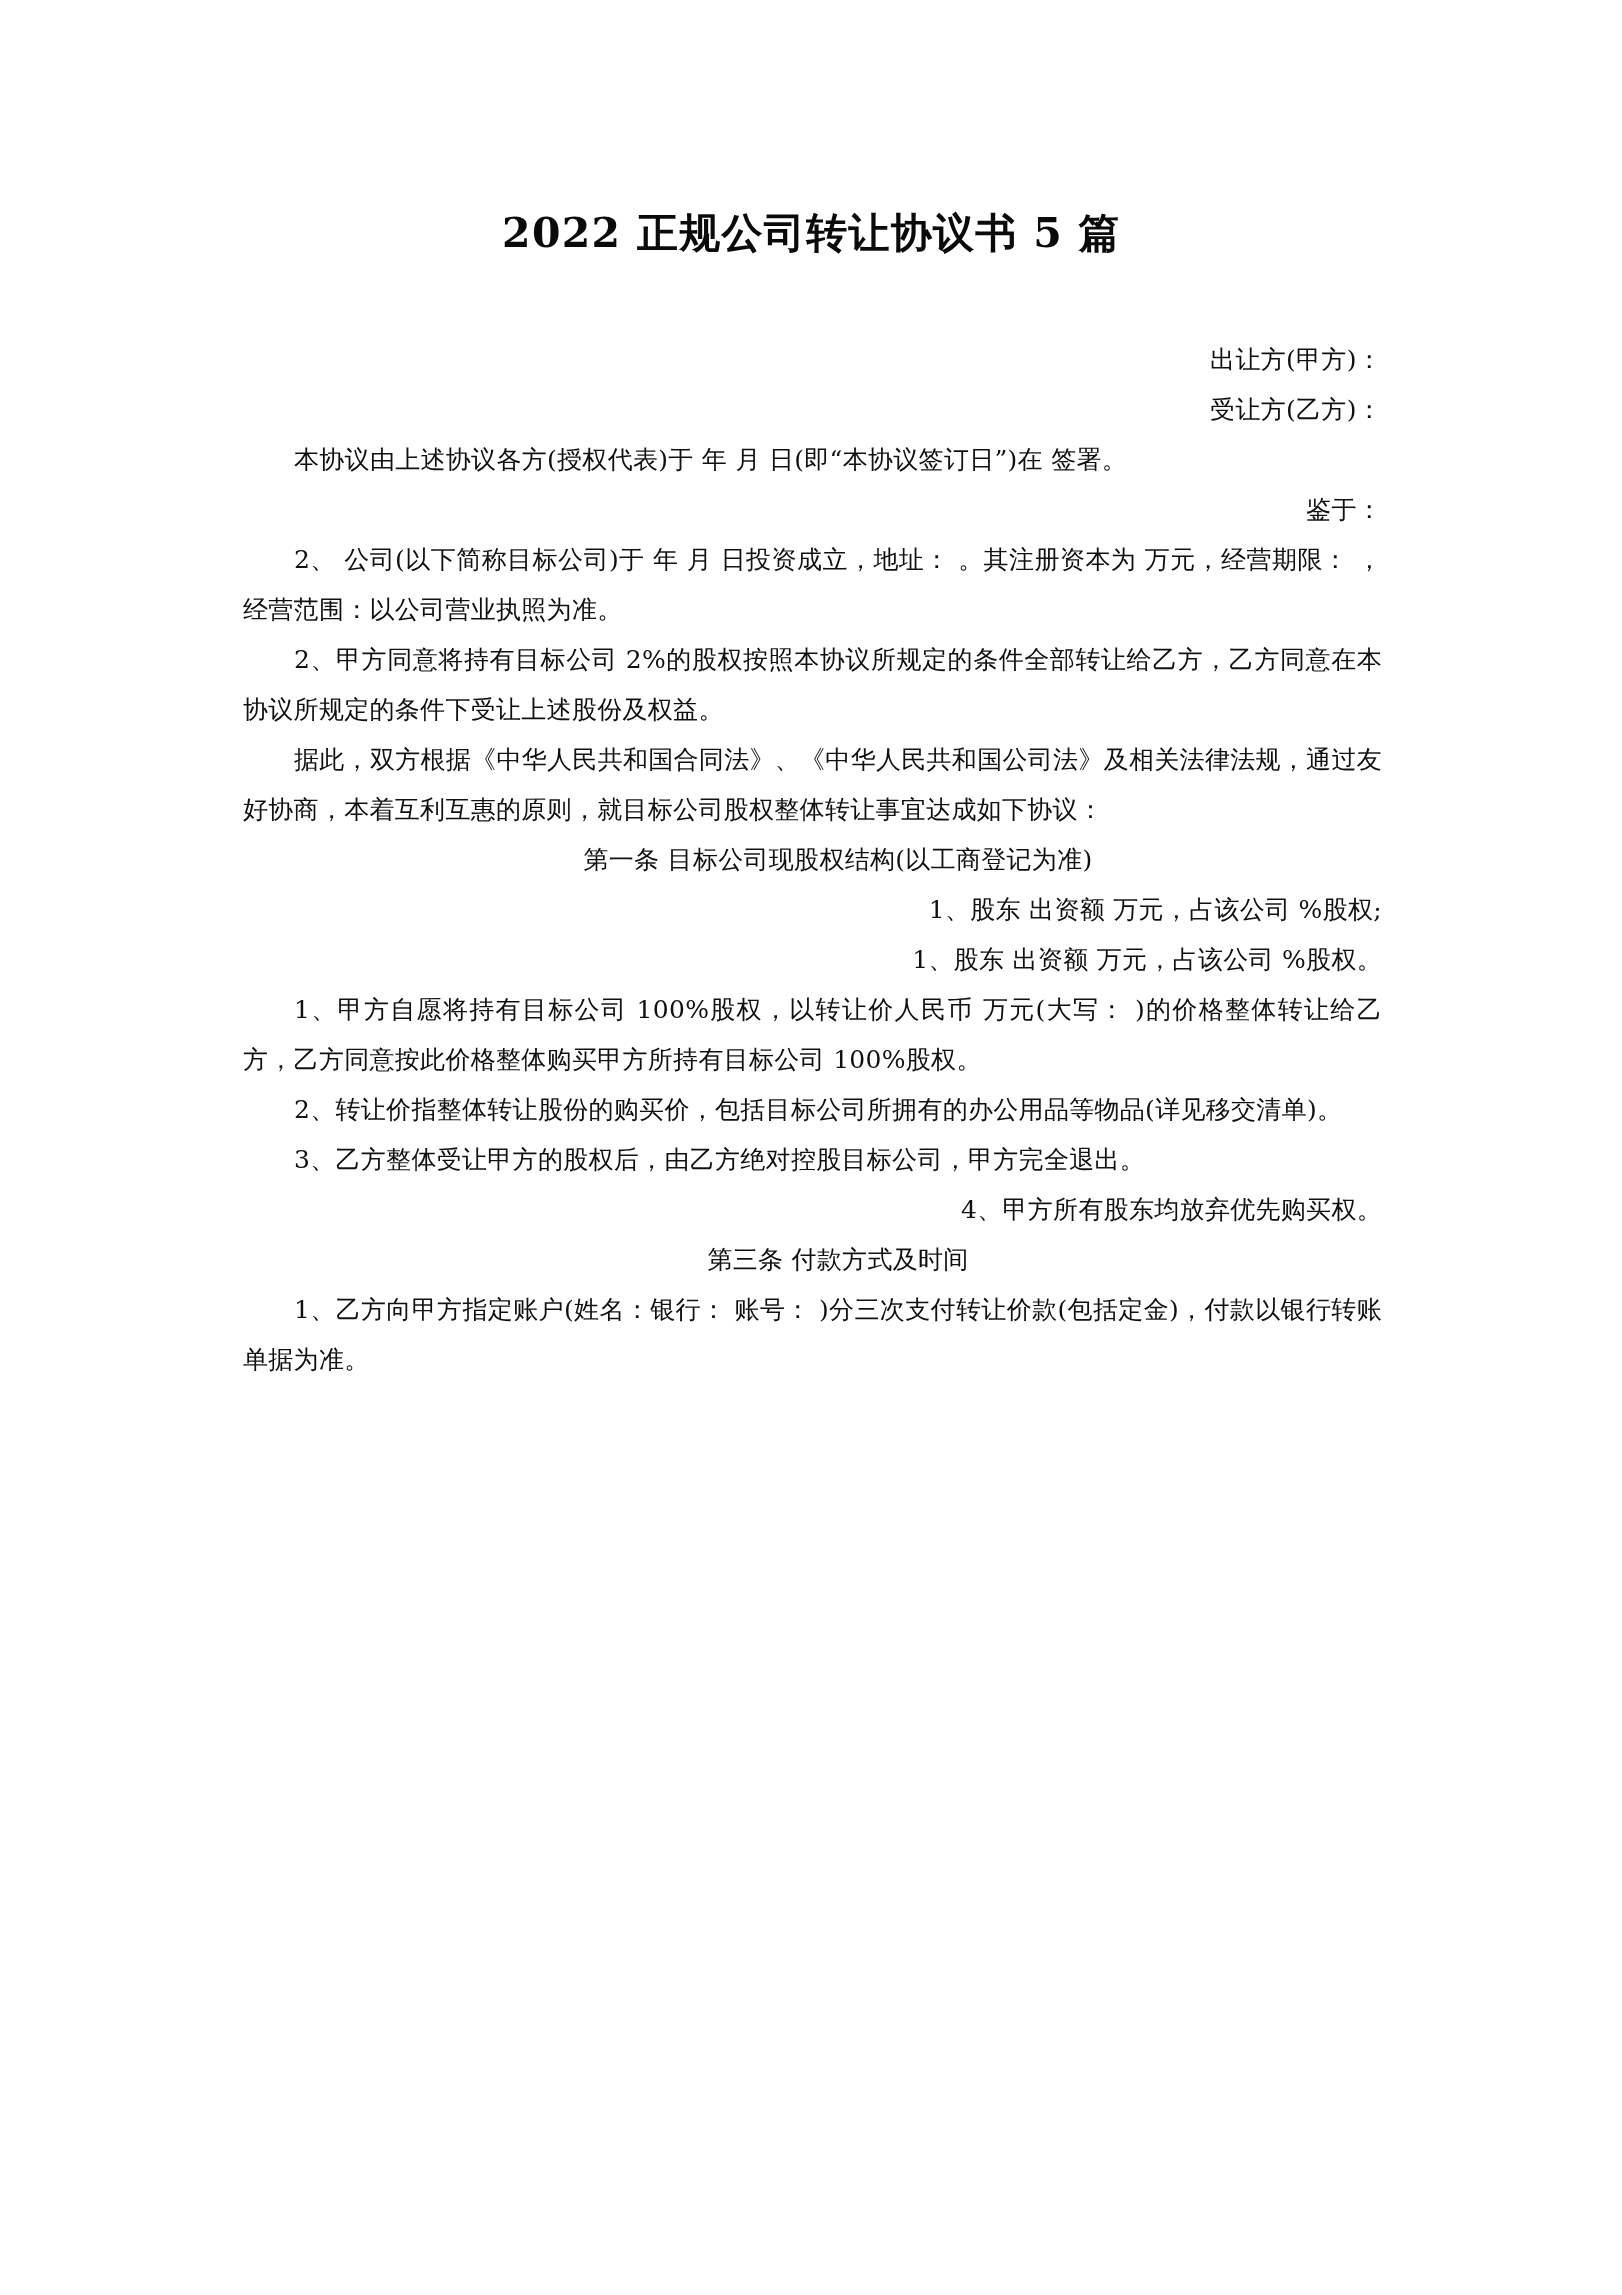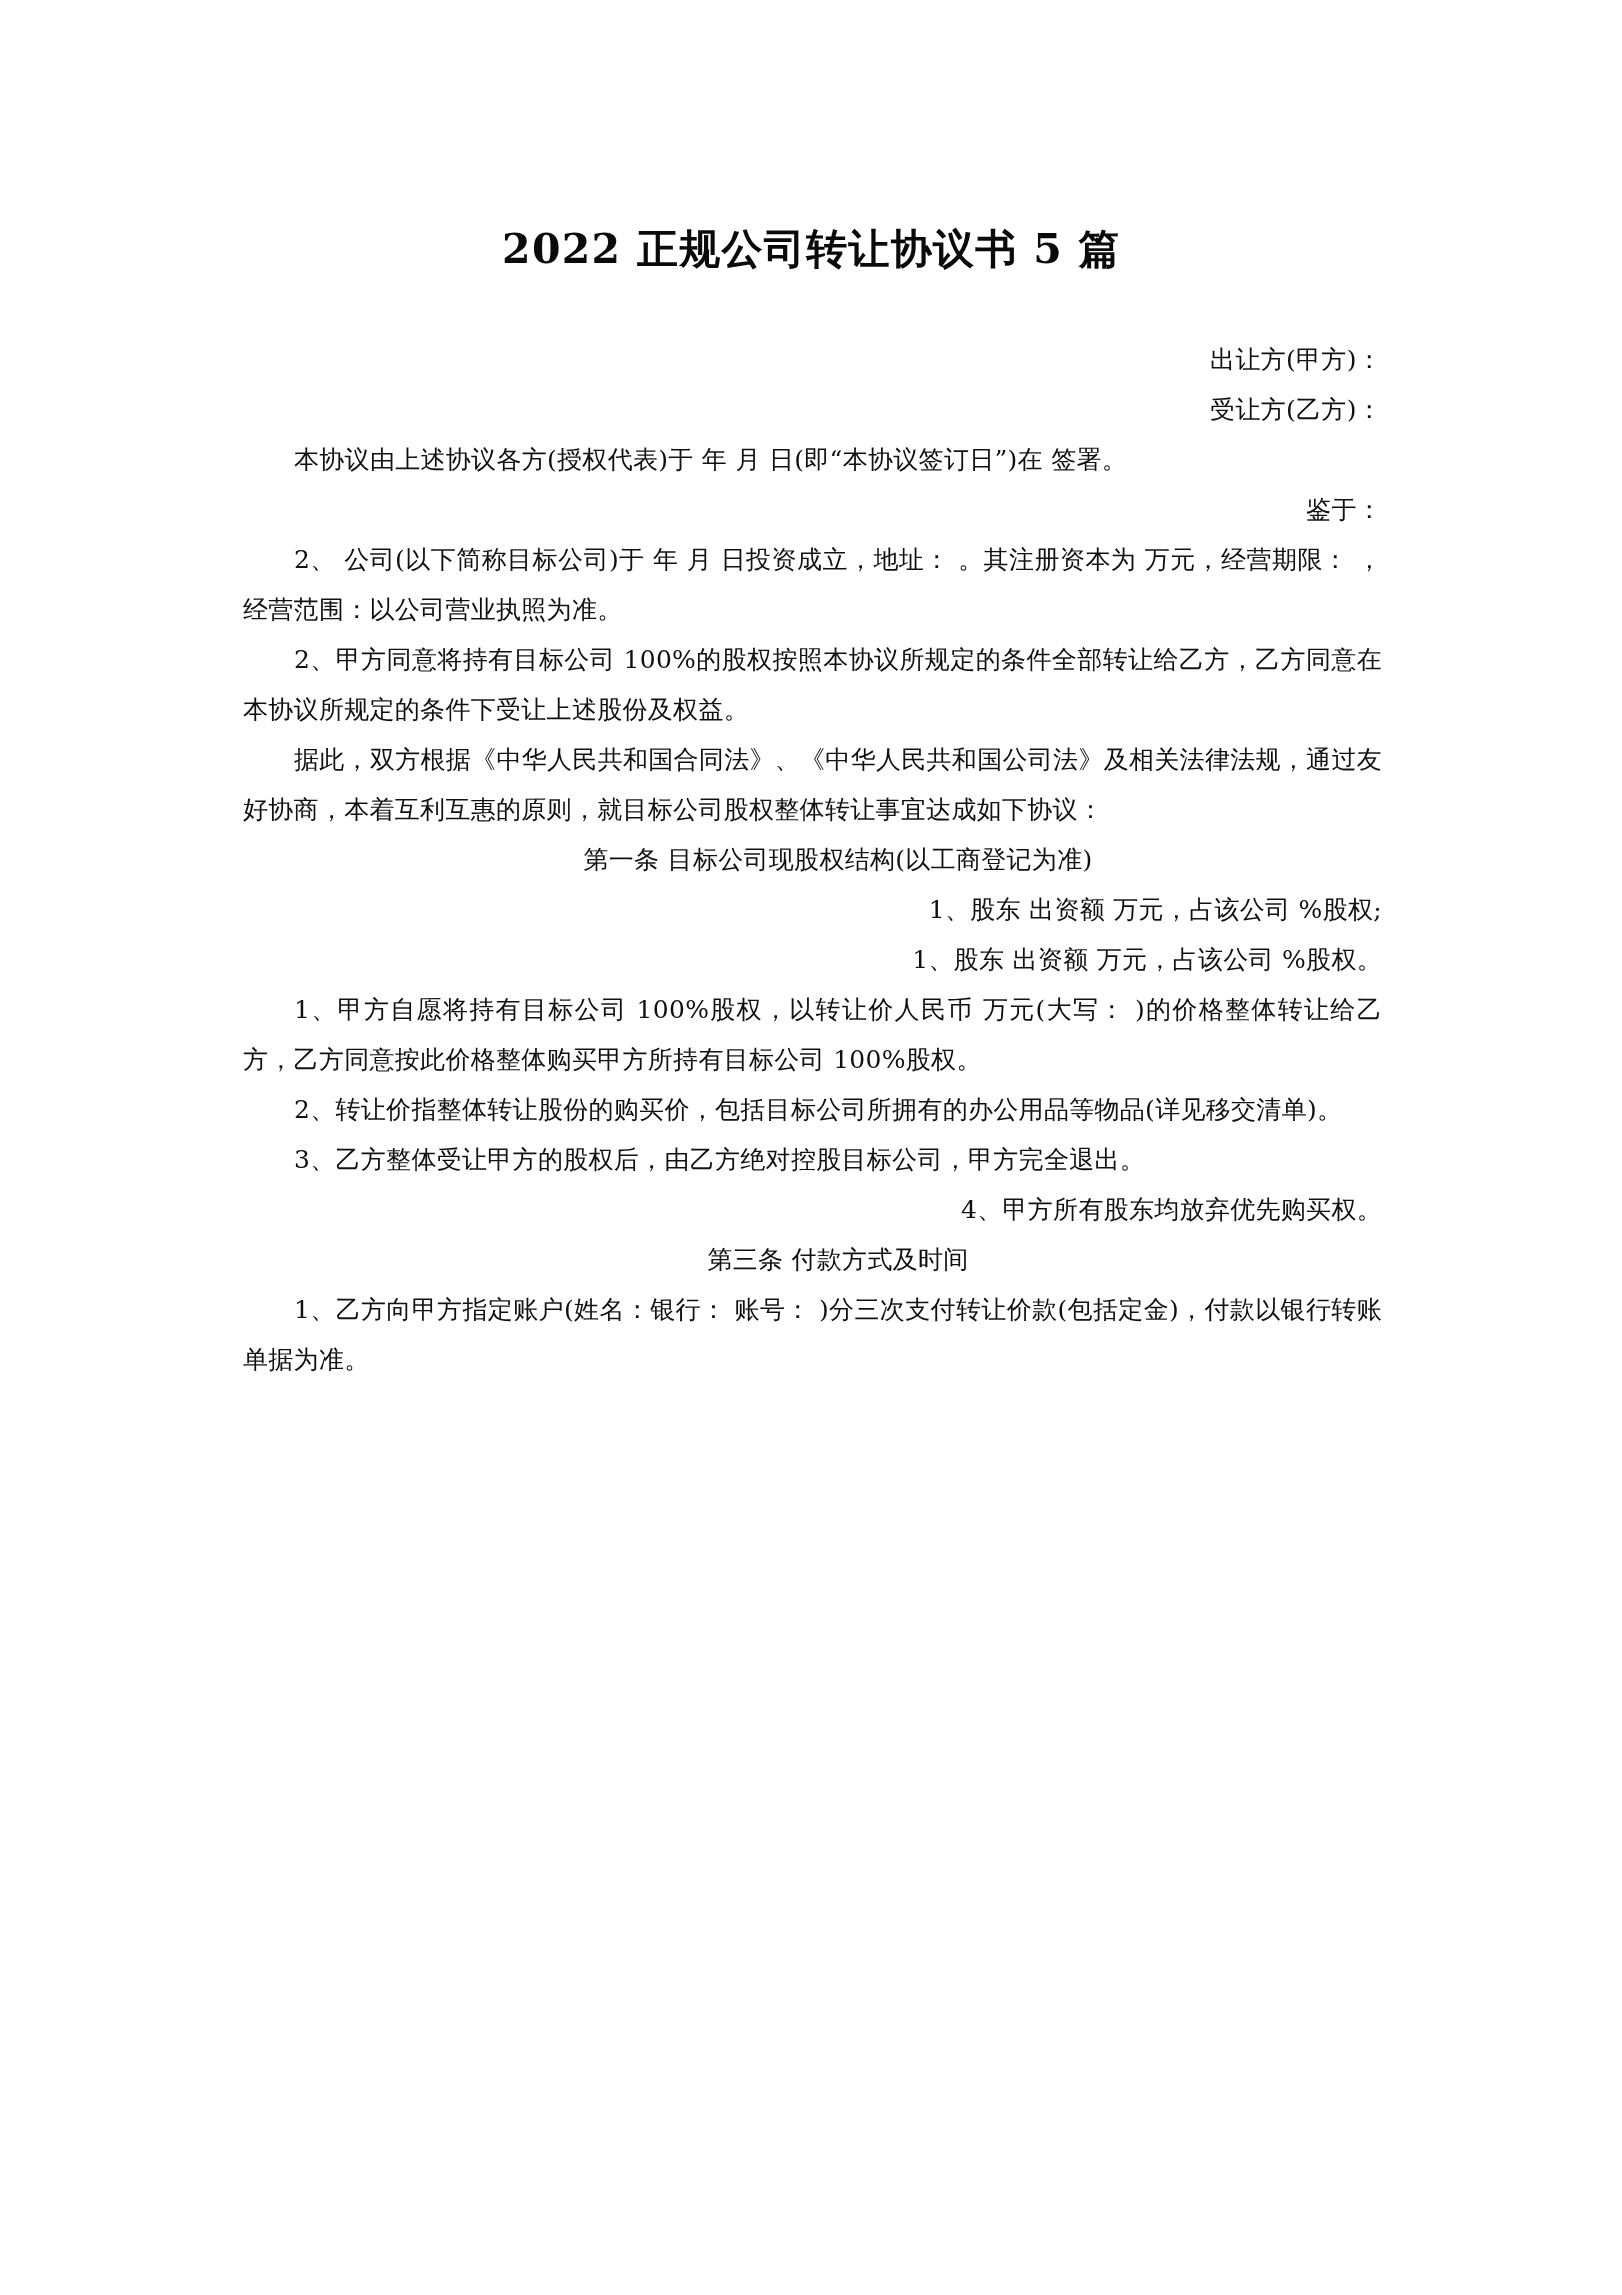--- a/index.html
+++ b/index.html
@@ -14,21 +14,21 @@
     height: 2295px;
     background: #ffffff;
     overflow: hidden;
     box-sizing: border-box;
   }
 
   
   .doc-title {
     position: absolute;
     left: 0;
-    top: 224px;
+    top: 208px;
     width: 1623px;
     text-align: center;
     font-family: "DejaVu Serif", "Liberation Serif", serif;
     font-weight: 700;
     font-size: 41px;
     line-height: 1.25;
     color: #0a0a0a;
     letter-spacing: 1.3px;
     -webkit-font-smoothing: none;
   }
@@ -78,21 +78,21 @@
 <div class="page">
 
   <div class="doc-title">2022 正规公司转让协议书 5 篇</div>
 
   <div class="body-col">
     <p class="para short">出让方(甲方)：</p>
     <p class="para short">受让方(乙方)：</p>
     <p class="para">本协议由上述协议各方(授权代表)于 年 月 日(即“本协议签订日”)在 签署。</p>
     <p class="para short">鉴于：</p>
     <p class="para">2、 公司(以下简称目标公司)于 年 月 日投资成立，地址： 。其注册资本为 万元，经营期限： ，经营范围：以公司营业执照为准。</p>
-    <p class="para">2、甲方同意将持有目标公司 100%的股权按照本协议所规定的条件全部转让给乙方，乙方同意在本协议所规定的条件下受让上述股份及权益。</p>
+    <p class="para">2、甲方同意将持有目标公司 2%的股权按照本协议所规定的条件全部转让给乙方，乙方同意在本协议所规定的条件下受让上述股份及权益。</p>
     <p class="para">据此，双方根据《中华人民共和国合同法》、《中华人民共和国公司法》及相关法律法规，通过友好协商，本着互利互惠的原则，就目标公司股权整体转让事宜达成如下协议：</p>
     <p class="para heading">第一条 目标公司现股权结构(以工商登记为准)</p>
     <p class="para short">1、股东 出资额 万元，占该公司 %股权;</p>
     <p class="para short">1、股东 出资额 万元，占该公司 %股权。</p>
     <p class="para">1、甲方自愿将持有目标公司 100%股权，以转让价人民币 万元(大写： )的价格整体转让给乙方，乙方同意按此价格整体购买甲方所持有目标公司 100%股权。</p>
     <p class="para">2、转让价指整体转让股份的购买价，包括目标公司所拥有的办公用品等物品(详见移交清单)。</p>
     <p class="para">3、乙方整体受让甲方的股权后，由乙方绝对控股目标公司，甲方完全退出。</p>
     <p class="para short">4、甲方所有股东均放弃优先购买权。</p>
     <p class="para heading">第三条 付款方式及时间</p>
     <p class="para">1、乙方向甲方指定账户(姓名：银行： 账号： )分三次支付转让价款(包括定金)，付款以银行转账单据为准。</p>

